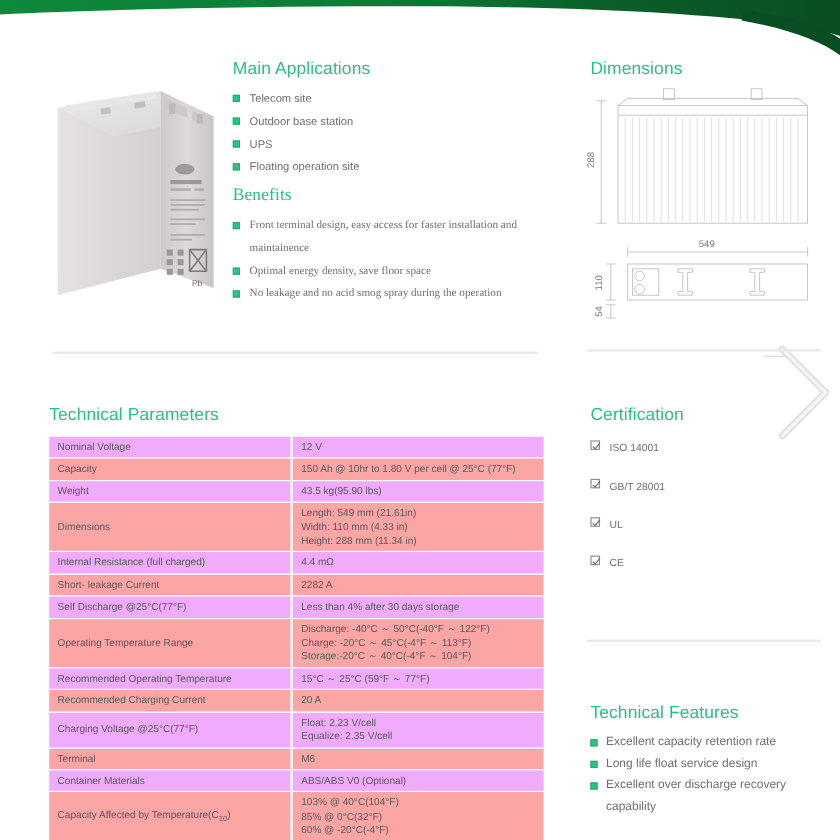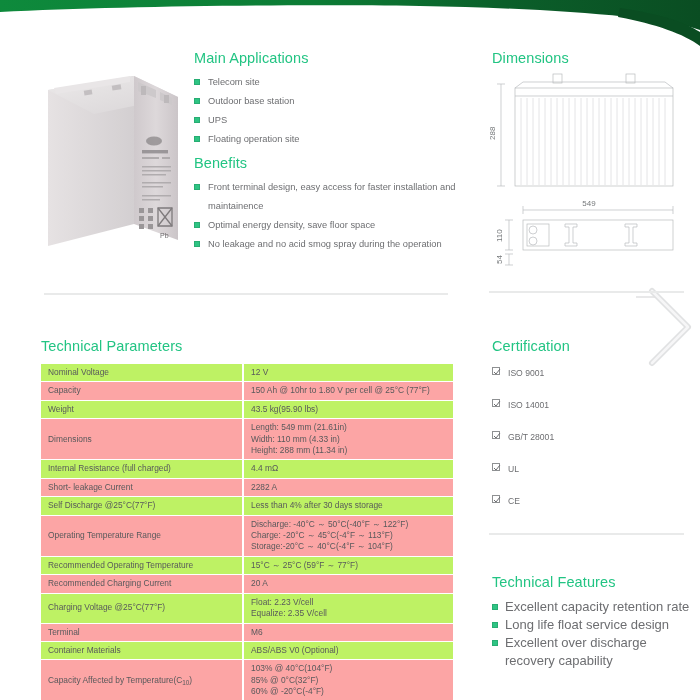--- a/index.html
+++ b/index.html
@@ -32,39 +32,39 @@
   .blist li .bsq {
     position:absolute; left:0; top:6px;
     width:6px; height:6px; background:#2ec483;
     border:1px solid #27ad73;
   }
   .blist li .btxt { display:block; }
 
   
   .battery-photo { position:absolute; left:38px; top:62px; width:158px; height:205px; }
   .apps-block { position:absolute; left:194px; top:50px; width:262px; }
-  .benefits-block { position:absolute; left:194px; top:155px; width:266px; }
+  .benefits-block { position:absolute; left:194px; top:155px; width:266px;font-family:Liberation Serif, serif; }
   .apps-block .sec-head, .benefits-block .sec-head { margin-bottom:7px; }
 
   .divider { position:absolute; height:2px; background:#e9eaea; }
   #div-left { left:44px; top:293px; width:404px; }
   #div-right { left:489px; top:291px; width:195px; }
   #div-right2 { left:489px; top:533px; width:195px; }
 
   
   .tp-block { position:absolute; left:41px; top:338px; width:412px; }
   .tp-block .sec-head { margin-bottom:10px; }
   table.tp { border-collapse:collapse; width:412px; table-layout:fixed; }
   table.tp td {
     font-size:8.4px; color:#58595b; padding:3px 7px;
     vertical-align:middle; line-height:11.4px;
     border-bottom:1px solid #ffffff;
   }
   table.tp td.k { width:202px; border-right:2px solid #ffffff; }
-  table.tp tr.odd  td { background:#bef264; }
+  table.tp tr.odd  td { background:#f0abfc; }
   table.tp tr.even td { background:#fca5a5; }
   .ml { display:block; }
   sub { font-size:6.4px; vertical-align:baseline; position:relative; top:2px; }
 
   
   .dims-block { position:absolute; left:492px; top:50px; width:200px; }
   .dims-block .sec-head { margin-bottom:8px; }
   .dims-draw { position:absolute; left:487px; top:72px; width:205px; height:195px;text-align:right; }
 
   .cert-block { position:absolute; left:492px; top:338px; width:200px; }
@@ -75,22 +75,22 @@
     font-size:8.6px; color:#6d6e71; margin-bottom:21px; line-height:11px;
   }
   .cert-list li .cbox {
     position:absolute; left:0; top:-1px;
     width:8px; height:8px; border:1px solid #8e9092;
     color:#6d6e71; font-size:8px; line-height:7px; text-align:center;
   }
   .cbox svg { display:block; }
 
   .feat-block { position:absolute; left:492px; top:574px; width:200px; }
-  .feat-block .sec-head { margin-bottom:8px; }
-  .feat-block .blist li { font-size:13px; line-height:18px; padding-left:13px; }
+  .feat-block .sec-head { margin-bottom:8px;margin-top:12px; }
+  .feat-block .blist li { font-size:10px; line-height:18px; padding-left:13px; }
   .feat-block .blist li .bsq { top:6px; }
 </style>
 </head>
 <body>
 
 <div id="page">
 
   <div class="header-band">
     <svg width="700" height="46" viewBox="0 0 700 46">
       <defs>
@@ -392,25 +392,20 @@
     </table>
   </div>
 
   <div class="cert-block">
     <div class="sec-head">Certification</div>
     <ul class="cert-list">
       <li><span class="cbox">
             <svg width="8" height="8" viewBox="0 0 8 8">
               <path d="M1,4 L3,6 L7,1" stroke="#6d6e71" stroke-width="1" fill="none"></path>
             </svg>
-          </span><span>ISO 9001</span></li>
-      <li><span class="cbox">
-            <svg width="8" height="8" viewBox="0 0 8 8">
-              <path d="M1,4 L3,6 L7,1" stroke="#6d6e71" stroke-width="1" fill="none"></path>
-            </svg>
           </span><span>ISO 14001</span></li>
       <li><span class="cbox">
             <svg width="8" height="8" viewBox="0 0 8 8">
               <path d="M1,4 L3,6 L7,1" stroke="#6d6e71" stroke-width="1" fill="none"></path>
             </svg>
           </span><span>GB/T 28001</span></li>
       <li><span class="cbox">
             <svg width="8" height="8" viewBox="0 0 8 8">
               <path d="M1,4 L3,6 L7,1" stroke="#6d6e71" stroke-width="1" fill="none"></path>
             </svg>

